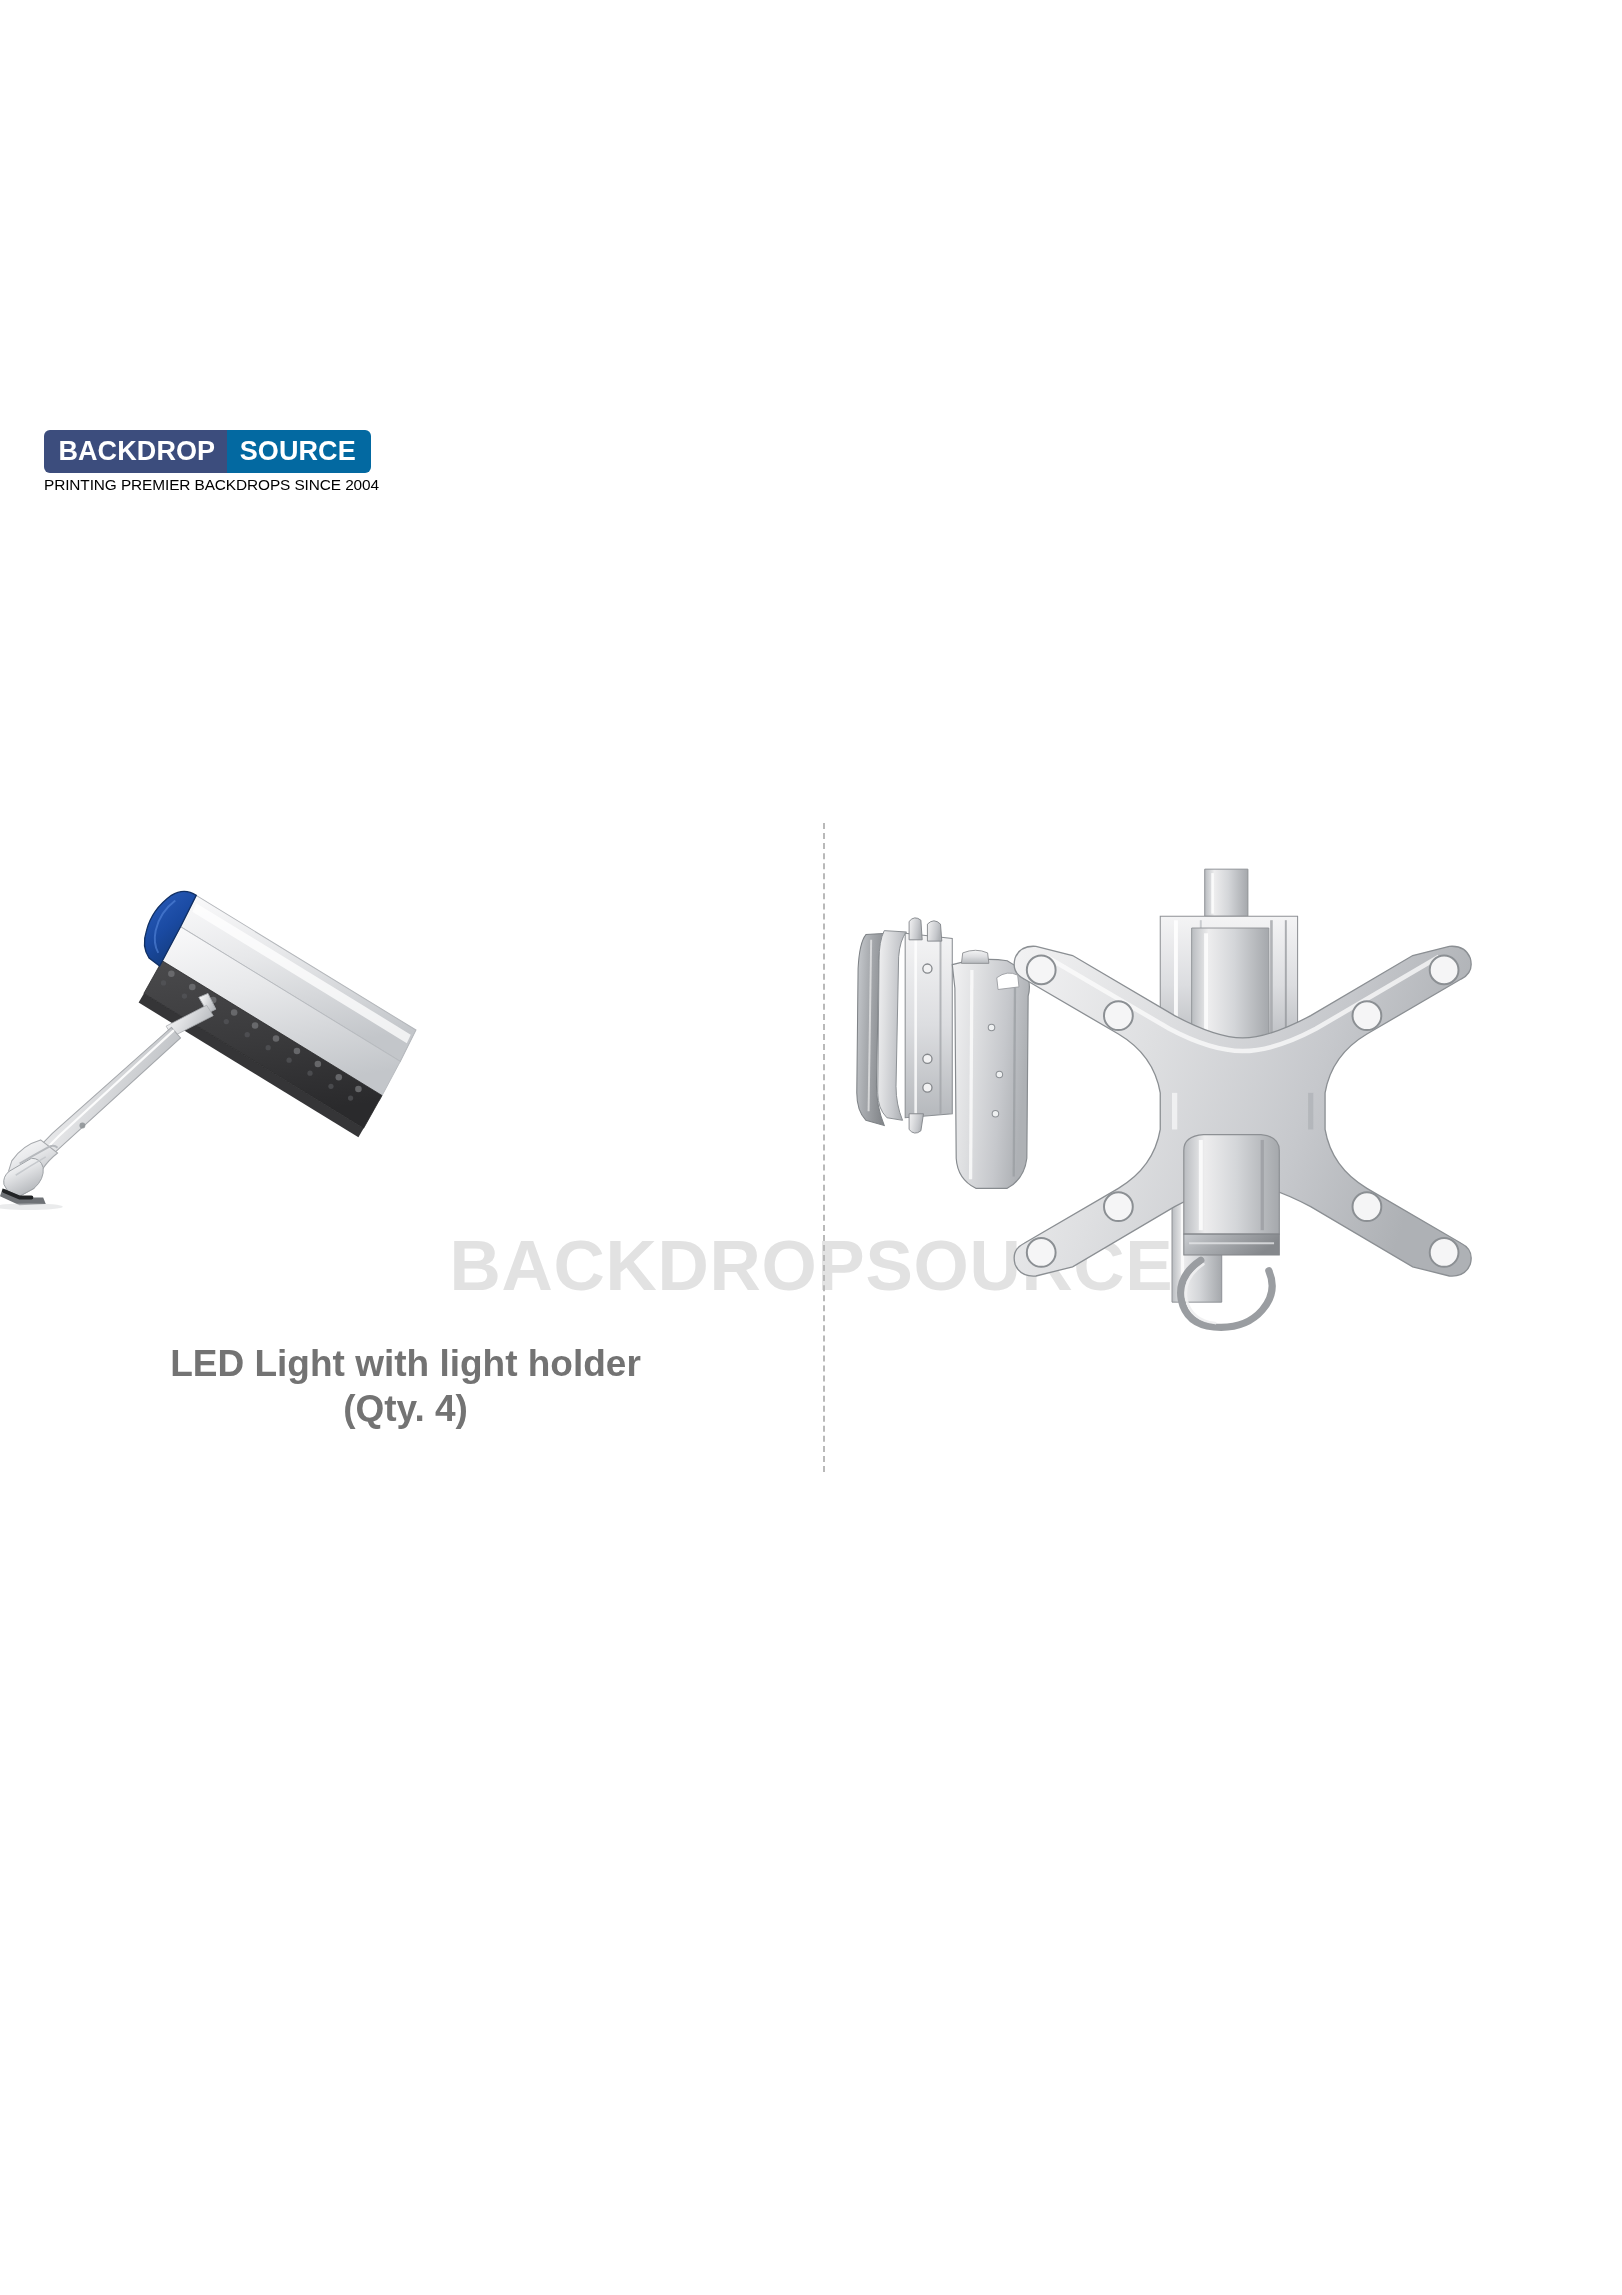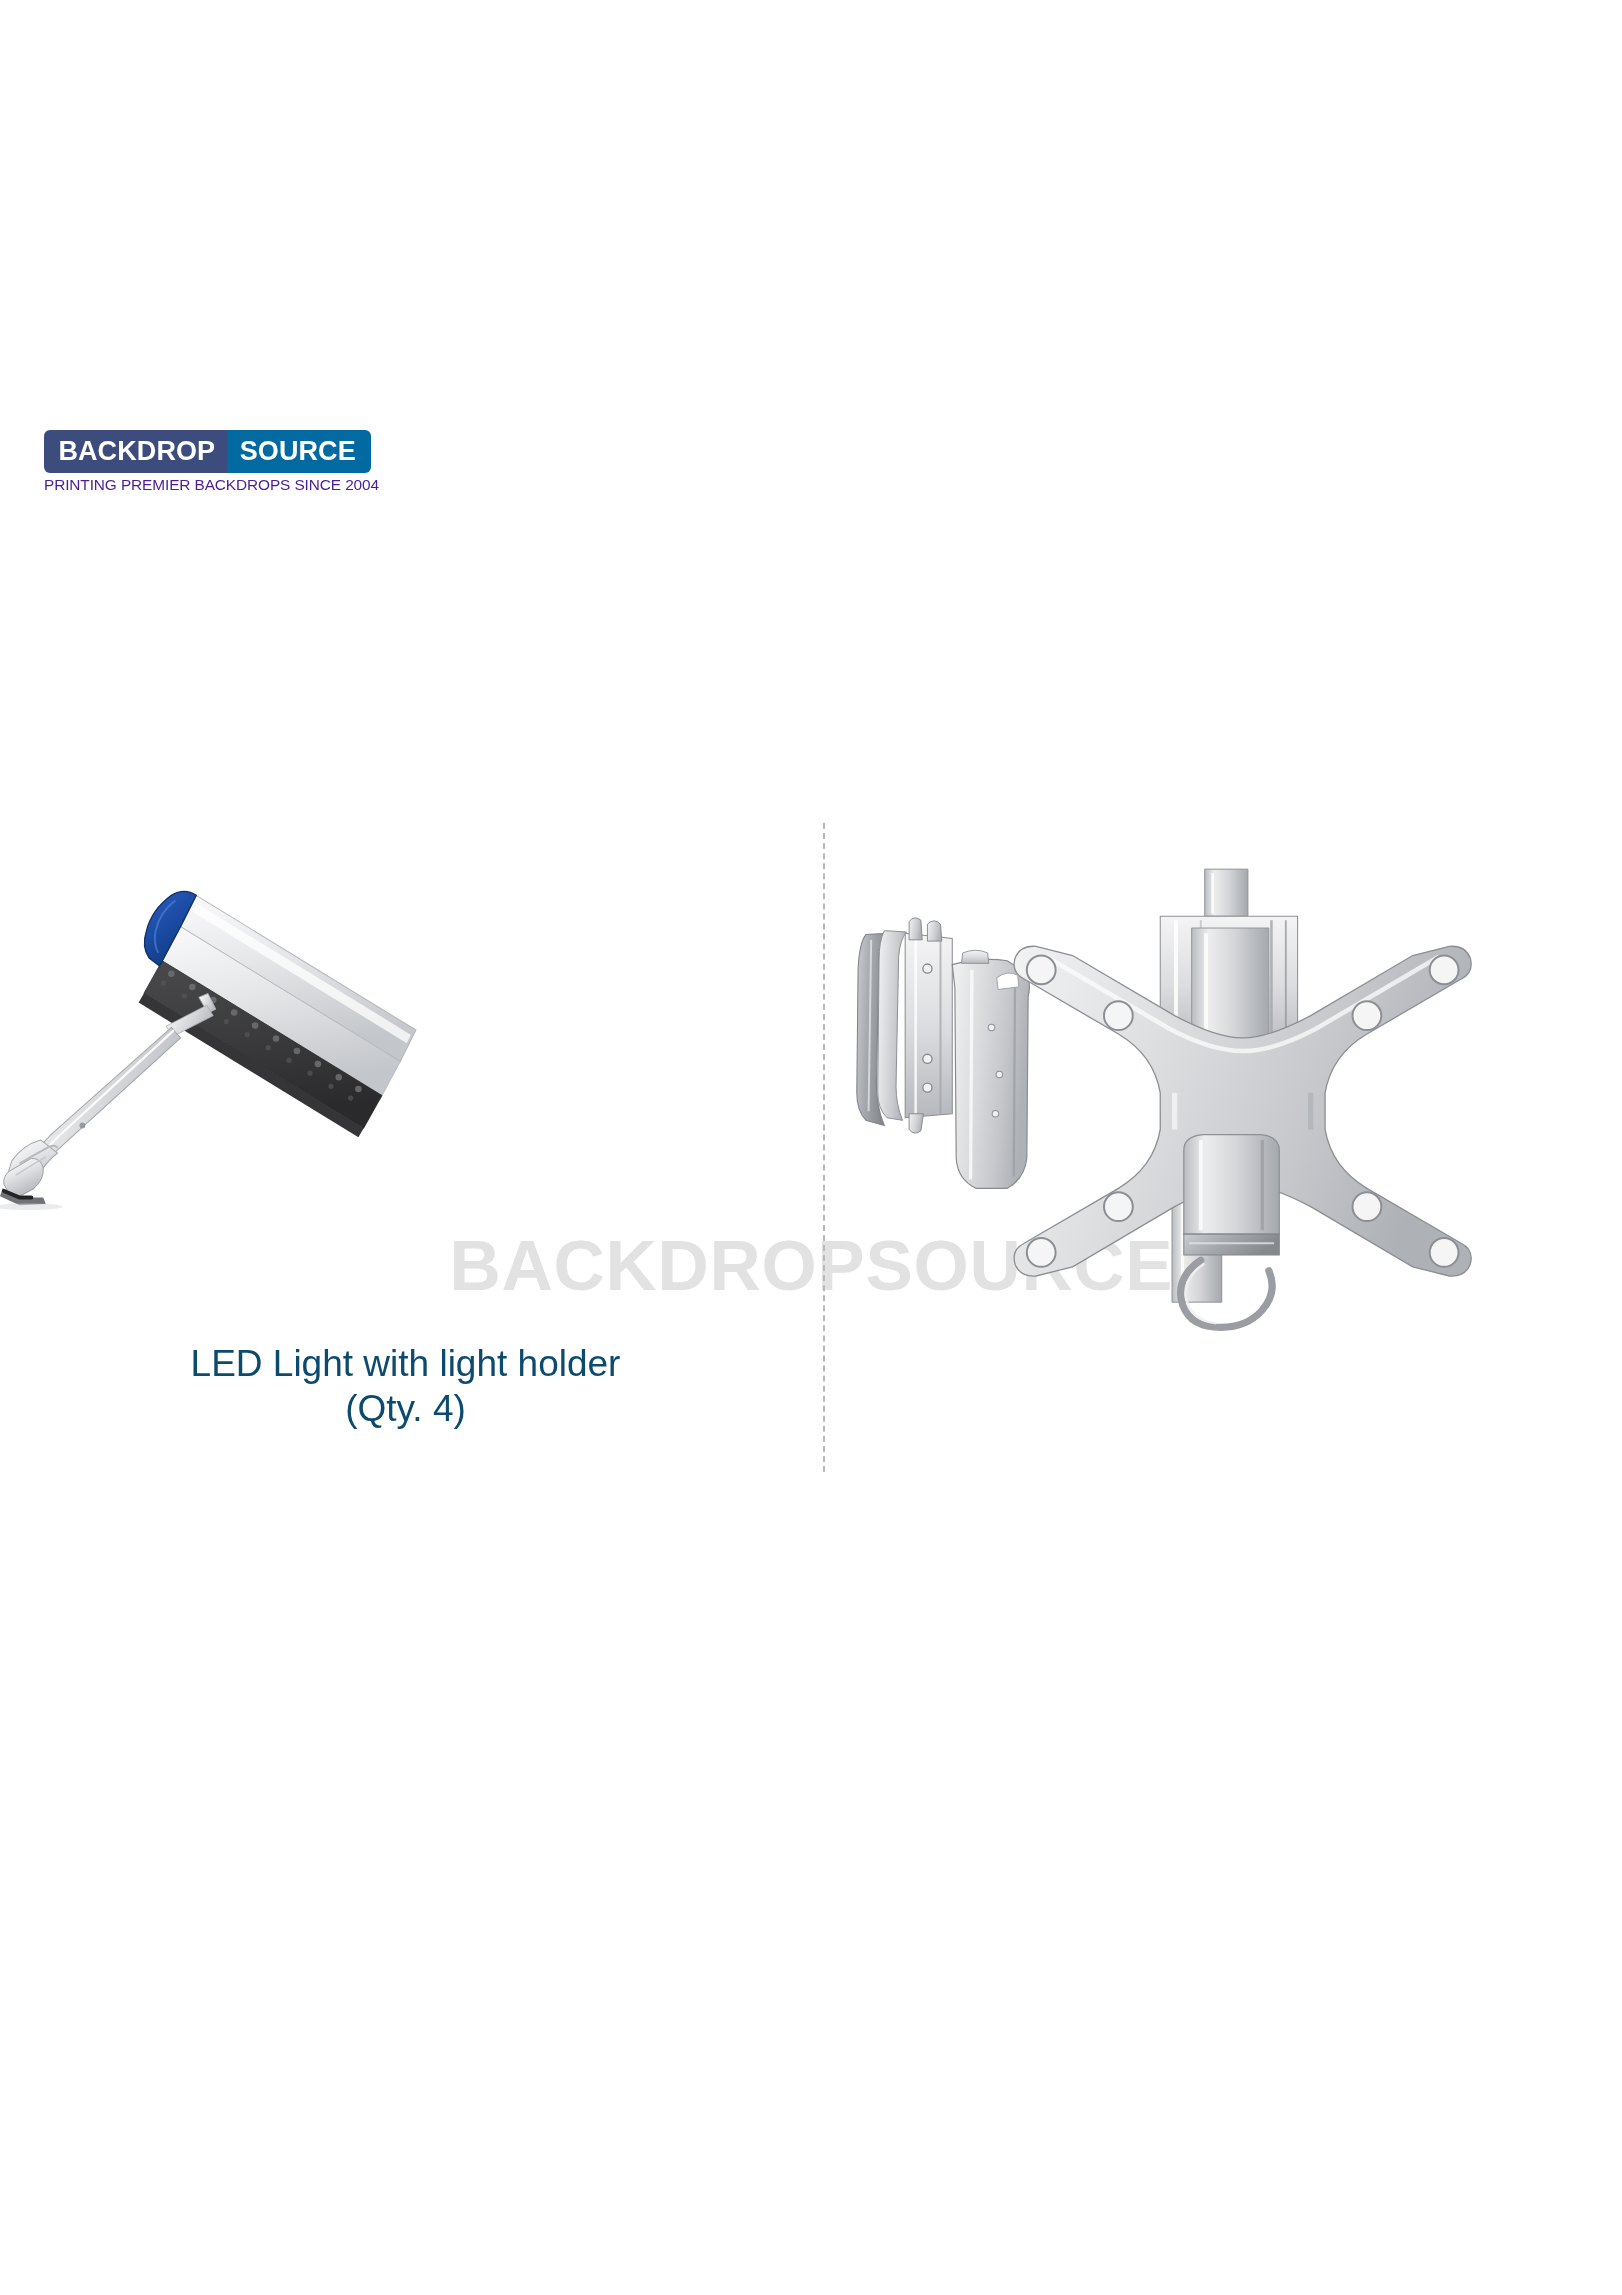--- a/index.html
+++ b/index.html
@@ -48,21 +48,21 @@
     padding: 0 11.8px 0 14.4px;
   }
   .logo-seg-red {
     background: #0369a1;
     padding: 0 13px 0 10.5px;
     flex: 1;
   }
   #logo-tagline {
     margin-top: 2.6px;
     font-size: 15.4px;
-    color: #4c1d95;
+    color: #000000;
     letter-spacing: -0.1px;
     white-space: nowrap;
     font-family: "Liberation Sans", sans-serif;
   }
 
   
   #parts-area {
     position: absolute;
     left: 0;
     top: 818px;
@@ -84,25 +84,26 @@
     top: 0;
     width: 811px;
     height: 517px;
   }
   .part-caption {
     position: absolute;
     left: 0;
     top: 523px;
     width: 811px;
     text-align: center;
-    color: #0c4a6e;
+    color: #737373;
     font-size: 37px;
     line-height: 1.22;
     font-family: "Liberation Sans", sans-serif;
     white-space: pre-line;
+    font-weight: bold;
   }
 
   
   #column-divider {
     position: absolute;
     left: 823px;
     top: 823px;
     width: 0;
     height: 649px;
     border-left: 2.6px dashed #b9b9b9;

